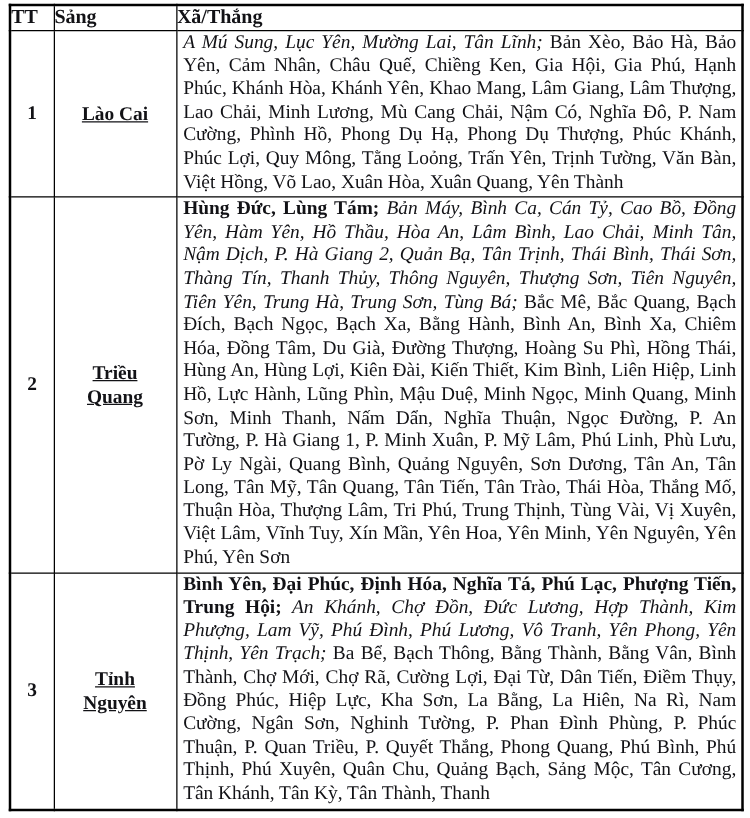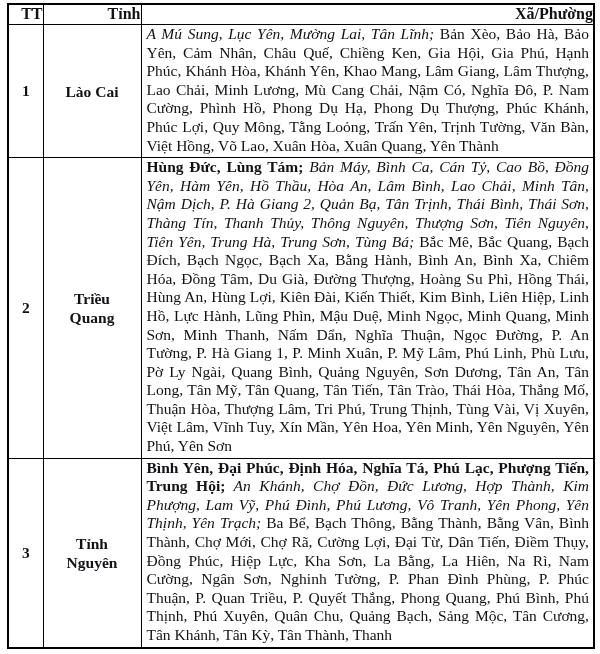--- a/index.html
+++ b/index.html
@@ -25,37 +25,38 @@
   }
   col.col-tt { width: 35px; }
   col.col-province { width: 98px; }
   col.col-communes { width: 453px; }
   th, td {
     border: 1.5px solid #000;
   }
   th {
     font-size: 16px;
     font-weight: bold;
-    text-align: right;
+    text-align: left;
     padding: 0 0 1px 0;
     line-height: 18px;
   }
   td.tt {
     text-align: center;
     vertical-align: middle;
     font-weight: bold;
     font-size: 15.5px;
   }
   td.province {
     text-align: center;
     vertical-align: middle;
     font-weight: bold;
     font-size: 15.5px;
     line-height: 19px;
     padding: 0 13px;
+    text-decoration: underline;
   }
   td.communes {
     vertical-align: top;
     text-align: justify;
     font-size: 15.5px;
     line-height: 18.6px;
     padding: 0px 4px 2px 5px;
   }
   .seg-bold   { font-weight: bold; }
   .seg-italic { font-style: italic; margin-top: 15px; }
@@ -66,22 +67,22 @@
 <div class="doc">
   <table class="province-table">
     <colgroup>
       <col class="col-tt">
       <col class="col-province">
       <col class="col-communes">
     </colgroup>
     <thead>
       <tr>
         <th>TT</th>
-        <th>Tỉnh</th>
-        <th>Xã/Phường</th>
+        <th>Sảng</th>
+        <th>Xã/Thắng</th>
       </tr>
     </thead>
     <tbody>
       <tr>
         <td class="tt">1</td>
         <td class="province">Lào Cai</td>
         <td class="communes"><span class="seg-bold"></span><span class="seg-italic">A Mú Sung, Lục Yên, Mường Lai, Tân Lĩnh;</span><span> Bản Xèo, Bảo Hà, Bảo Yên, Cảm Nhân, Châu Quế, Chiềng Ken, Gia Hội, Gia Phú, Hạnh Phúc, Khánh Hòa, Khánh Yên, Khao Mang, Lâm Giang, Lâm Thượng, Lao Chải, Minh Lương, Mù Cang Chải, Nậm Có, Nghĩa Đô, P. Nam Cường, Phình Hồ, Phong Dụ Hạ, Phong Dụ Thượng, Phúc Khánh, Phúc Lợi, Quy Mông, Tằng Loỏng, Trấn Yên, Trịnh Tường, Văn Bàn, Việt Hồng, Võ Lao, Xuân Hòa, Xuân Quang, Yên Thành</span></td>
       </tr>
       <tr>
         <td class="tt">2</td>

